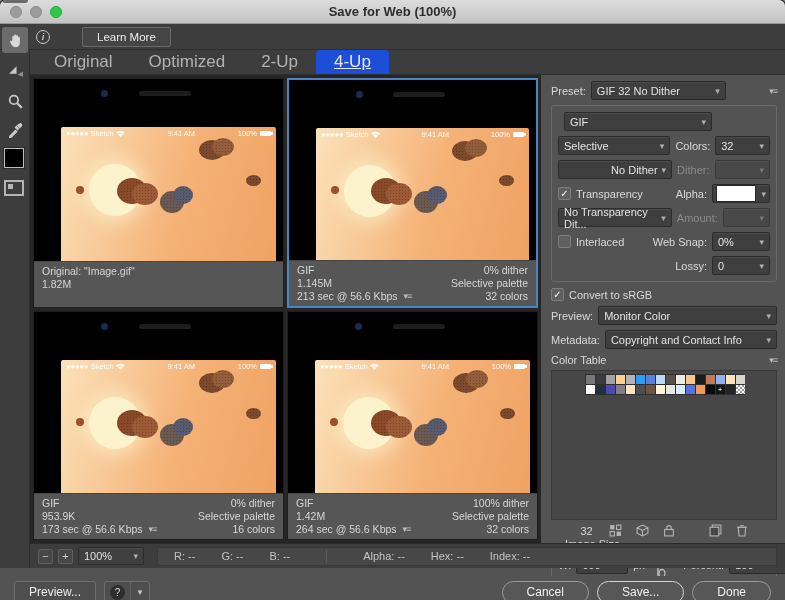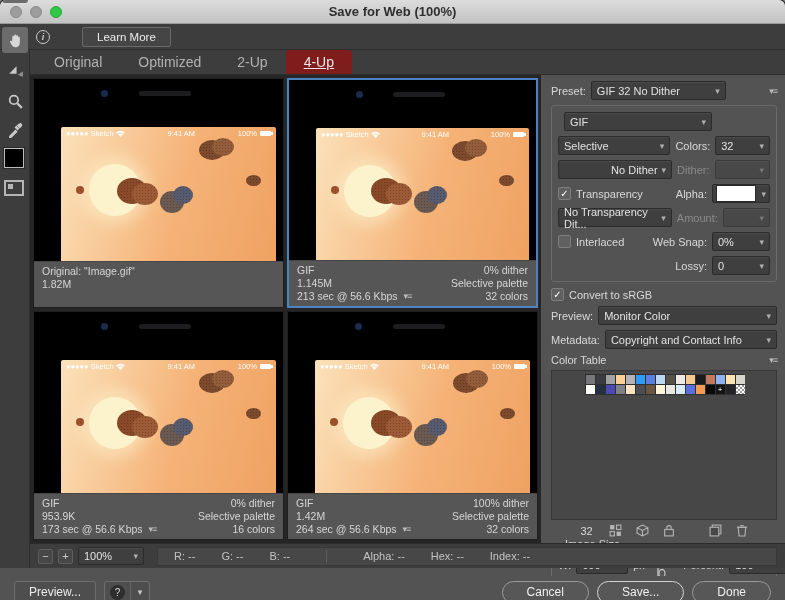--- a/index.html
+++ b/index.html
@@ -18,22 +18,22 @@
   
   .toolcol{position:absolute;left:0;top:50px;width:30px;height:518px;background:#3d3d3d;border-right:1px solid #2e2e2e;}
   .tool{position:absolute;left:2px;width:26px;height:26px;display:flex;align-items:center;justify-content:center;border-radius:3px;}
   .tool.sel{background:#6b6b6b;}
   .tool svg{display:block;}
   .colorchip{position:absolute;left:4px;top:148px;width:20px;height:20px;background:#000;border:1px solid #bbb;box-shadow:0 0 0 1px #2a2a2a;}
   .slicetoggle{position:absolute;left:4px;top:180px;width:20px;height:16px;border:2px solid #b5b5b5;background:#3d3d3d;}
   .slicetoggle:before{content:"";position:absolute;left:2px;top:2px;width:5px;height:5px;background:#b5b5b5;}
   
   .tabsbar{position:absolute;left:30px;top:50px;width:755px;height:25px;background:#3d3d3d;border-bottom:1px solid #2e2e2e;display:flex;align-items:stretch;padding-left:6px;}
-  .tab{padding:0 18px;display:flex;align-items:center;font-size:14px;color:#b2b2b2;border-radius:4px 4px 0 0;}
-  .tab.active{background:#7f1d1d;color:#e8e8e8;text-decoration:underline;}
+  .tab{padding:0 18px;display:flex;align-items:center;font-size:17px;color:#b2b2b2;border-radius:4px 4px 0 0;}
+  .tab.active{background:#1d4ed8;color:#e8e8e8;text-decoration:underline;}
   
   .preview{position:absolute;left:30px;top:75px;width:511px;height:468px;background:#262626;display:grid;grid-template-columns:1fr 1fr;grid-template-rows:1fr 1fr;gap:3px;padding:3px;}
   .pane{display:flex;flex-direction:column;border:1px solid #1e1e1e;background:#565656;overflow:hidden;}
   .pane.sel{border:2px solid #4b83c3;}
   .pimg{flex:1;background:#000;position:relative;overflow:hidden;}
   .cam{position:absolute;left:27%;top:11px;width:7px;height:7px;border-radius:50%;background:#1b2b4e;}
   .speaker{position:absolute;left:42%;top:12px;width:52px;height:5px;border-radius:3px;background:#1d1d1f;}
   .screen{position:absolute;left:27px;right:7px;top:48px;bottom:0;background:linear-gradient(105deg,#fbe2bb 0%,#f5b277 55%,#efa262 100%);border-radius:2px 2px 0 0;overflow:hidden;}
   .sbar{position:absolute;left:0;right:0;top:0;height:13px;display:flex;align-items:center;justify-content:space-between;padding:0 5px;color:#fff;font-size:7.5px;white-space:nowrap;}
   .s-l{display:flex;align-items:center;gap:2px;}

